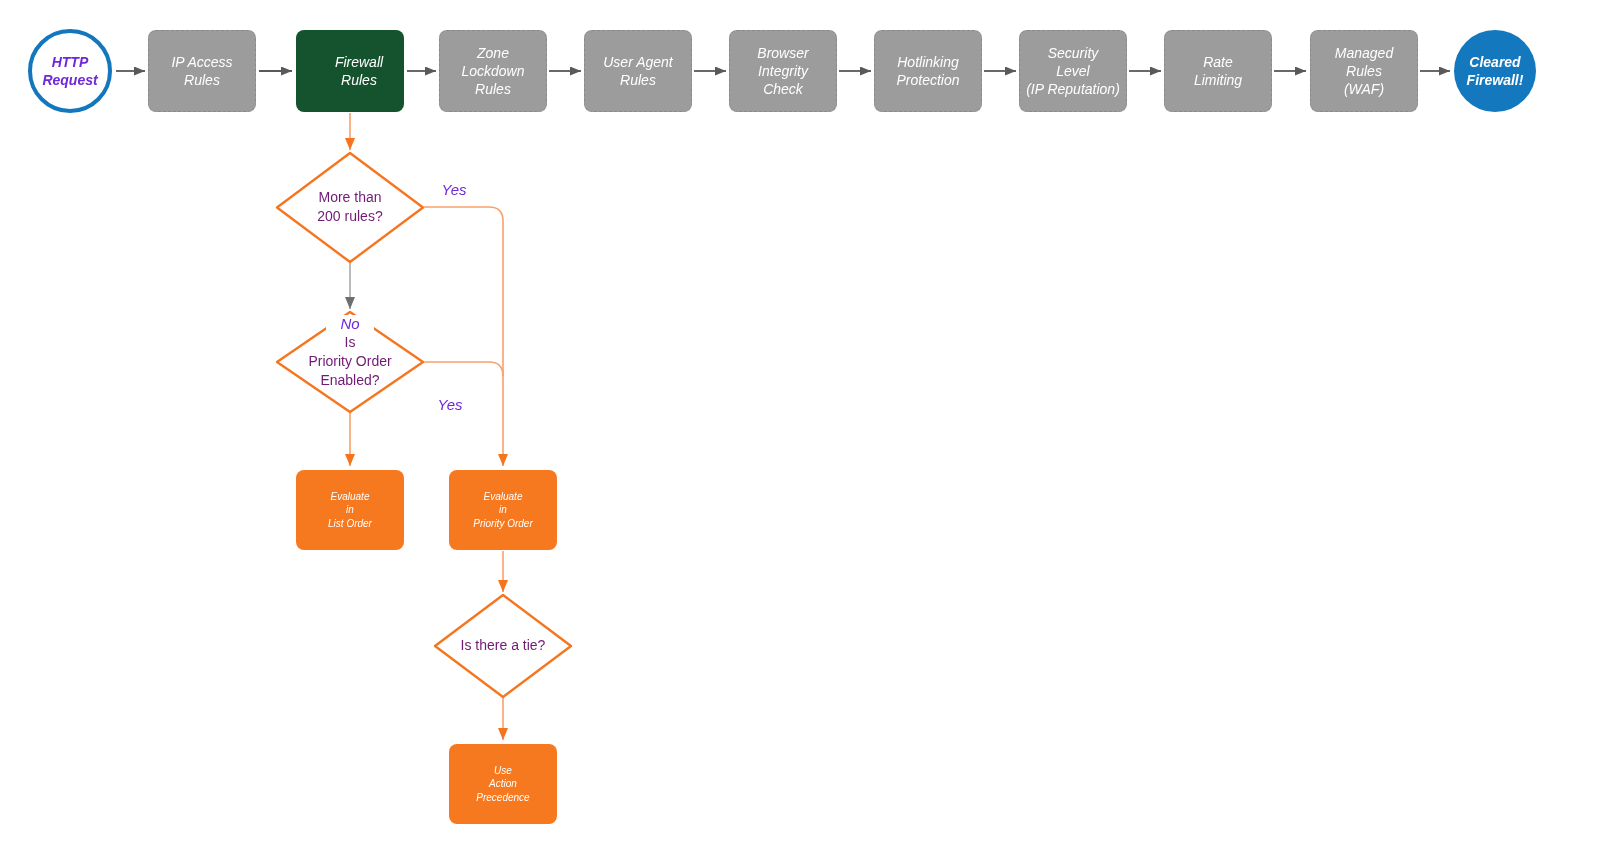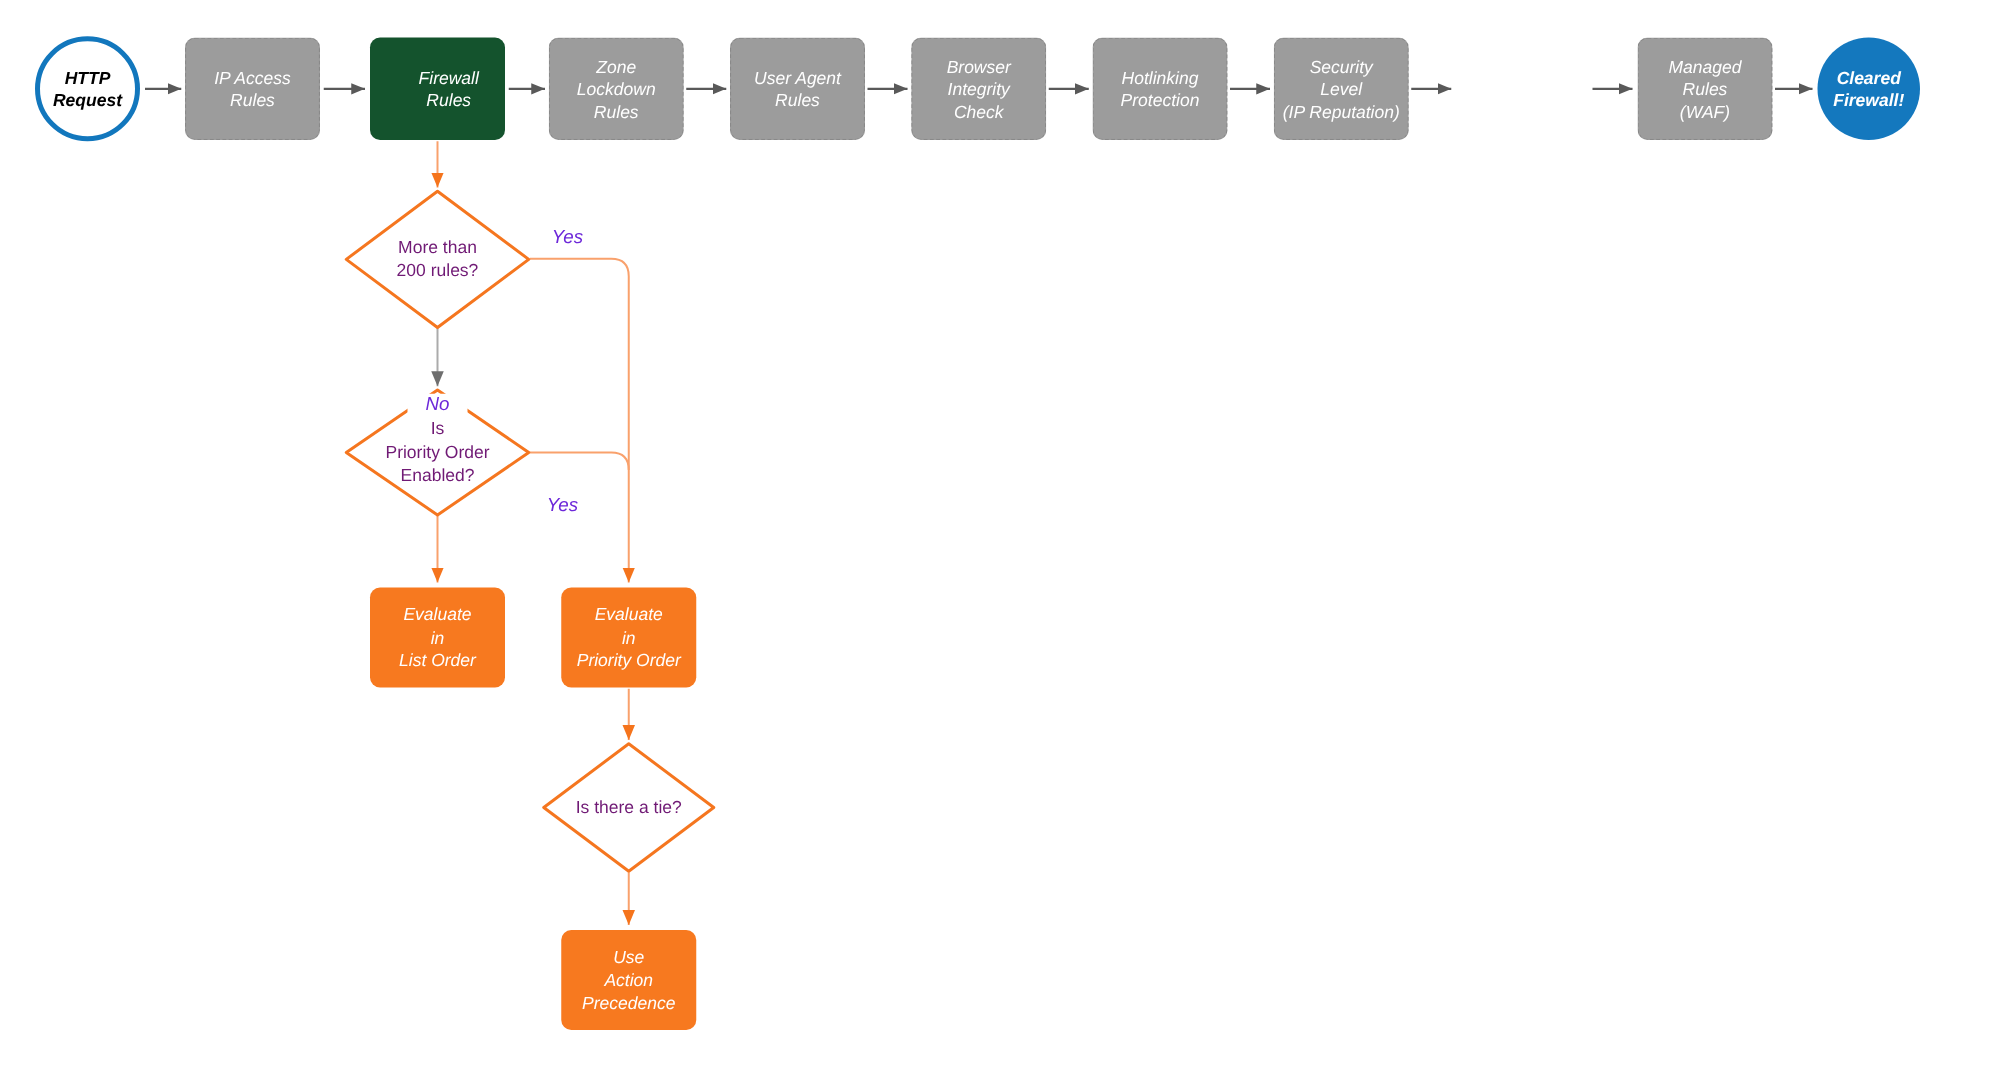--- a/index.html
+++ b/index.html
@@ -24,21 +24,21 @@
     text-align: center;
     font-style: italic;
     font-weight: bold;
     font-size: 14px;
     line-height: 1.3;
   }
   .terminal.start {
     left: 28px; top: 29px; width: 84px; height: 84px;
     background: #ffffff;
     border: 4px solid #1277BD;
-    color: #000000;
+    color: #6d28d9;
   }
   .terminal.end {
     left: 1454px; top: 30px; width: 82px; height: 82px;
     background: #1478BE;
     color: #ffffff;
   }
 
   
   .step {
     position: absolute;
@@ -60,21 +60,21 @@
   .action-box {
     position: absolute;
     width: 108px; height: 80px;
     background: #F7791F;
     border-radius: 8px;
     display: flex;
     align-items: center;
     justify-content: center;
     text-align: center;
     font-style: italic;
-    font-size: 14px;
+    font-size: 10px;
     line-height: 1.35;
     color: #ffffff;
   }
 
   
   .diamond-label {
     position: absolute;
     width: 140px;
     text-align: center;
     font-size: 14px;
@@ -177,20 +177,24 @@
   <div class="step gray" style="left:729px">
     <span class="lbl">Browser
 Integrity
 Check</span>
   </div>
   <div class="step gray" style="left:1019px">
     <span class="lbl">Security
 Level
 (IP Reputation)</span>
   </div>
+  <div class="step gray" style="left:1164px">
+    <span class="lbl">Rate
+Limiting</span>
+  </div>
   <div class="step gray" style="left:1310px">
     <span class="lbl">Managed
 Rules
 (WAF)</span>
   </div>
 
   <div class="terminal end">
     <span class="lbl">Cleared
 Firewall!</span>
   </div>

